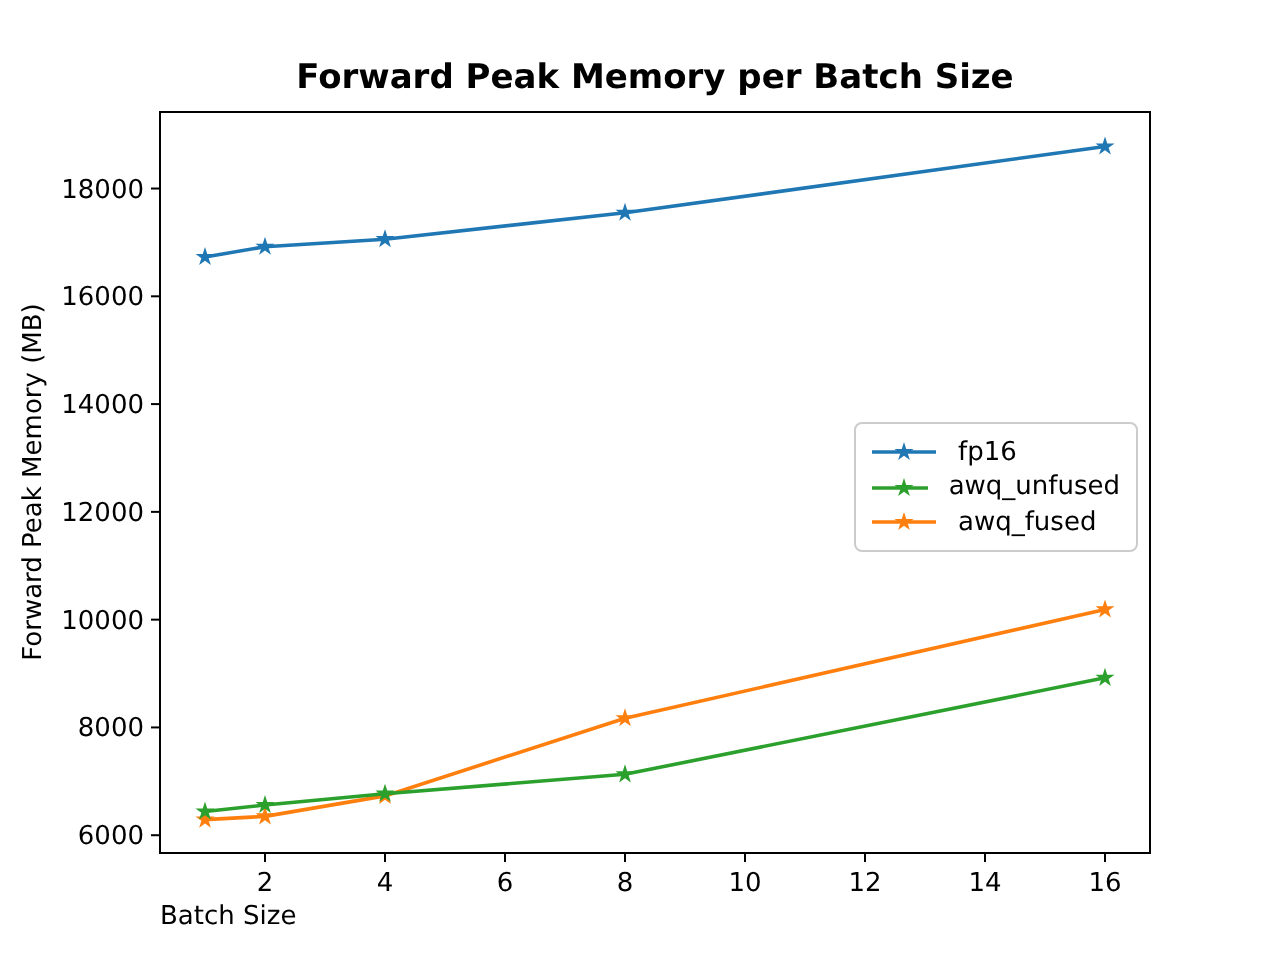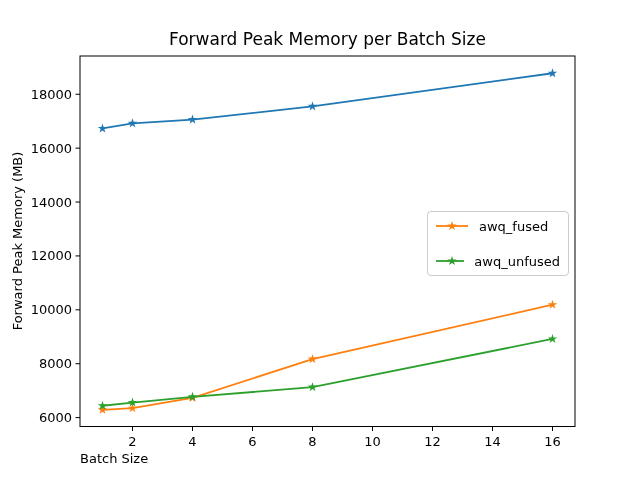--- a/index.html
+++ b/index.html
@@ -13,20 +13,21 @@
     overflow: hidden;
   }
   .chart-title {
     position: absolute;
     left: 80px;
     top: 29px;
     width: 495px;
     text-align: center;
     font-size: 17px;
     line-height: 1.2;
+    font-weight: bold;
   }
   .x-label {
     position: absolute;
     left: 80px;
     top: 451px;
     width: 495px;
     text-align: left;
     font-size: 13px;
   }
   .y-label {
@@ -128,27 +129,34 @@
       <polygon points="192.50,391.86 193.62,395.31 197.26,395.31 194.32,397.45 195.44,400.91 192.50,398.77 189.56,400.91 190.68,397.45 187.74,395.31 191.38,395.31" fill="#2ca02c"></polygon>
       <polygon points="312.50,382.16 313.62,385.61 317.26,385.61 314.32,387.75 315.44,391.20 312.50,389.07 309.56,391.20 310.68,387.75 307.74,385.61 311.38,385.61" fill="#2ca02c"></polygon>
       <polygon points="552.50,333.93 553.62,337.38 557.26,337.38 554.32,339.52 555.44,342.97 552.50,340.84 549.56,342.97 550.68,339.52 547.74,337.38 551.38,337.38" fill="#2ca02c"></polygon>
     </svg>
 
   <div class="x-label">Batch Size</div>
 
   <div class="legend">
     <div class="legend-row">
       <svg class="legend-sample" width="34" height="14">
-          <line x1="1" y1="7" x2="33" y2="7" stroke="#ff7f0e" stroke-width="1.8"></line>
-          <polygon points="17.00,2.00 18.12,5.45 21.76,5.45 18.82,7.59 19.94,11.05 17.00,8.91 14.06,11.05 15.18,7.59 12.24,5.45 15.88,5.45" fill="#ff7f0e"></polygon>
+          <line x1="1" y1="7" x2="33" y2="7" stroke="#1f77b4" stroke-width="1.8"></line>
+          <polygon points="17.00,2.00 18.12,5.45 21.76,5.45 18.82,7.59 19.94,11.05 17.00,8.91 14.06,11.05 15.18,7.59 12.24,5.45 15.88,5.45" fill="#1f77b4"></polygon>
         </svg>
-      <span class="legend-label">awq_fused</span>
+      <span class="legend-label">fp16</span>
     </div>
     <div class="legend-row">
       <svg class="legend-sample" width="34" height="14">
           <line x1="1" y1="7" x2="33" y2="7" stroke="#2ca02c" stroke-width="1.8"></line>
           <polygon points="17.00,2.00 18.12,5.45 21.76,5.45 18.82,7.59 19.94,11.05 17.00,8.91 14.06,11.05 15.18,7.59 12.24,5.45 15.88,5.45" fill="#2ca02c"></polygon>
         </svg>
       <span class="legend-label">awq_unfused</span>
     </div>
+    <div class="legend-row">
+      <svg class="legend-sample" width="34" height="14">
+          <line x1="1" y1="7" x2="33" y2="7" stroke="#ff7f0e" stroke-width="1.8"></line>
+          <polygon points="17.00,2.00 18.12,5.45 21.76,5.45 18.82,7.59 19.94,11.05 17.00,8.91 14.06,11.05 15.18,7.59 12.24,5.45 15.88,5.45" fill="#ff7f0e"></polygon>
+        </svg>
+      <span class="legend-label">awq_fused</span>
+    </div>
   </div>
 
 </div>
 
 </body></html>

